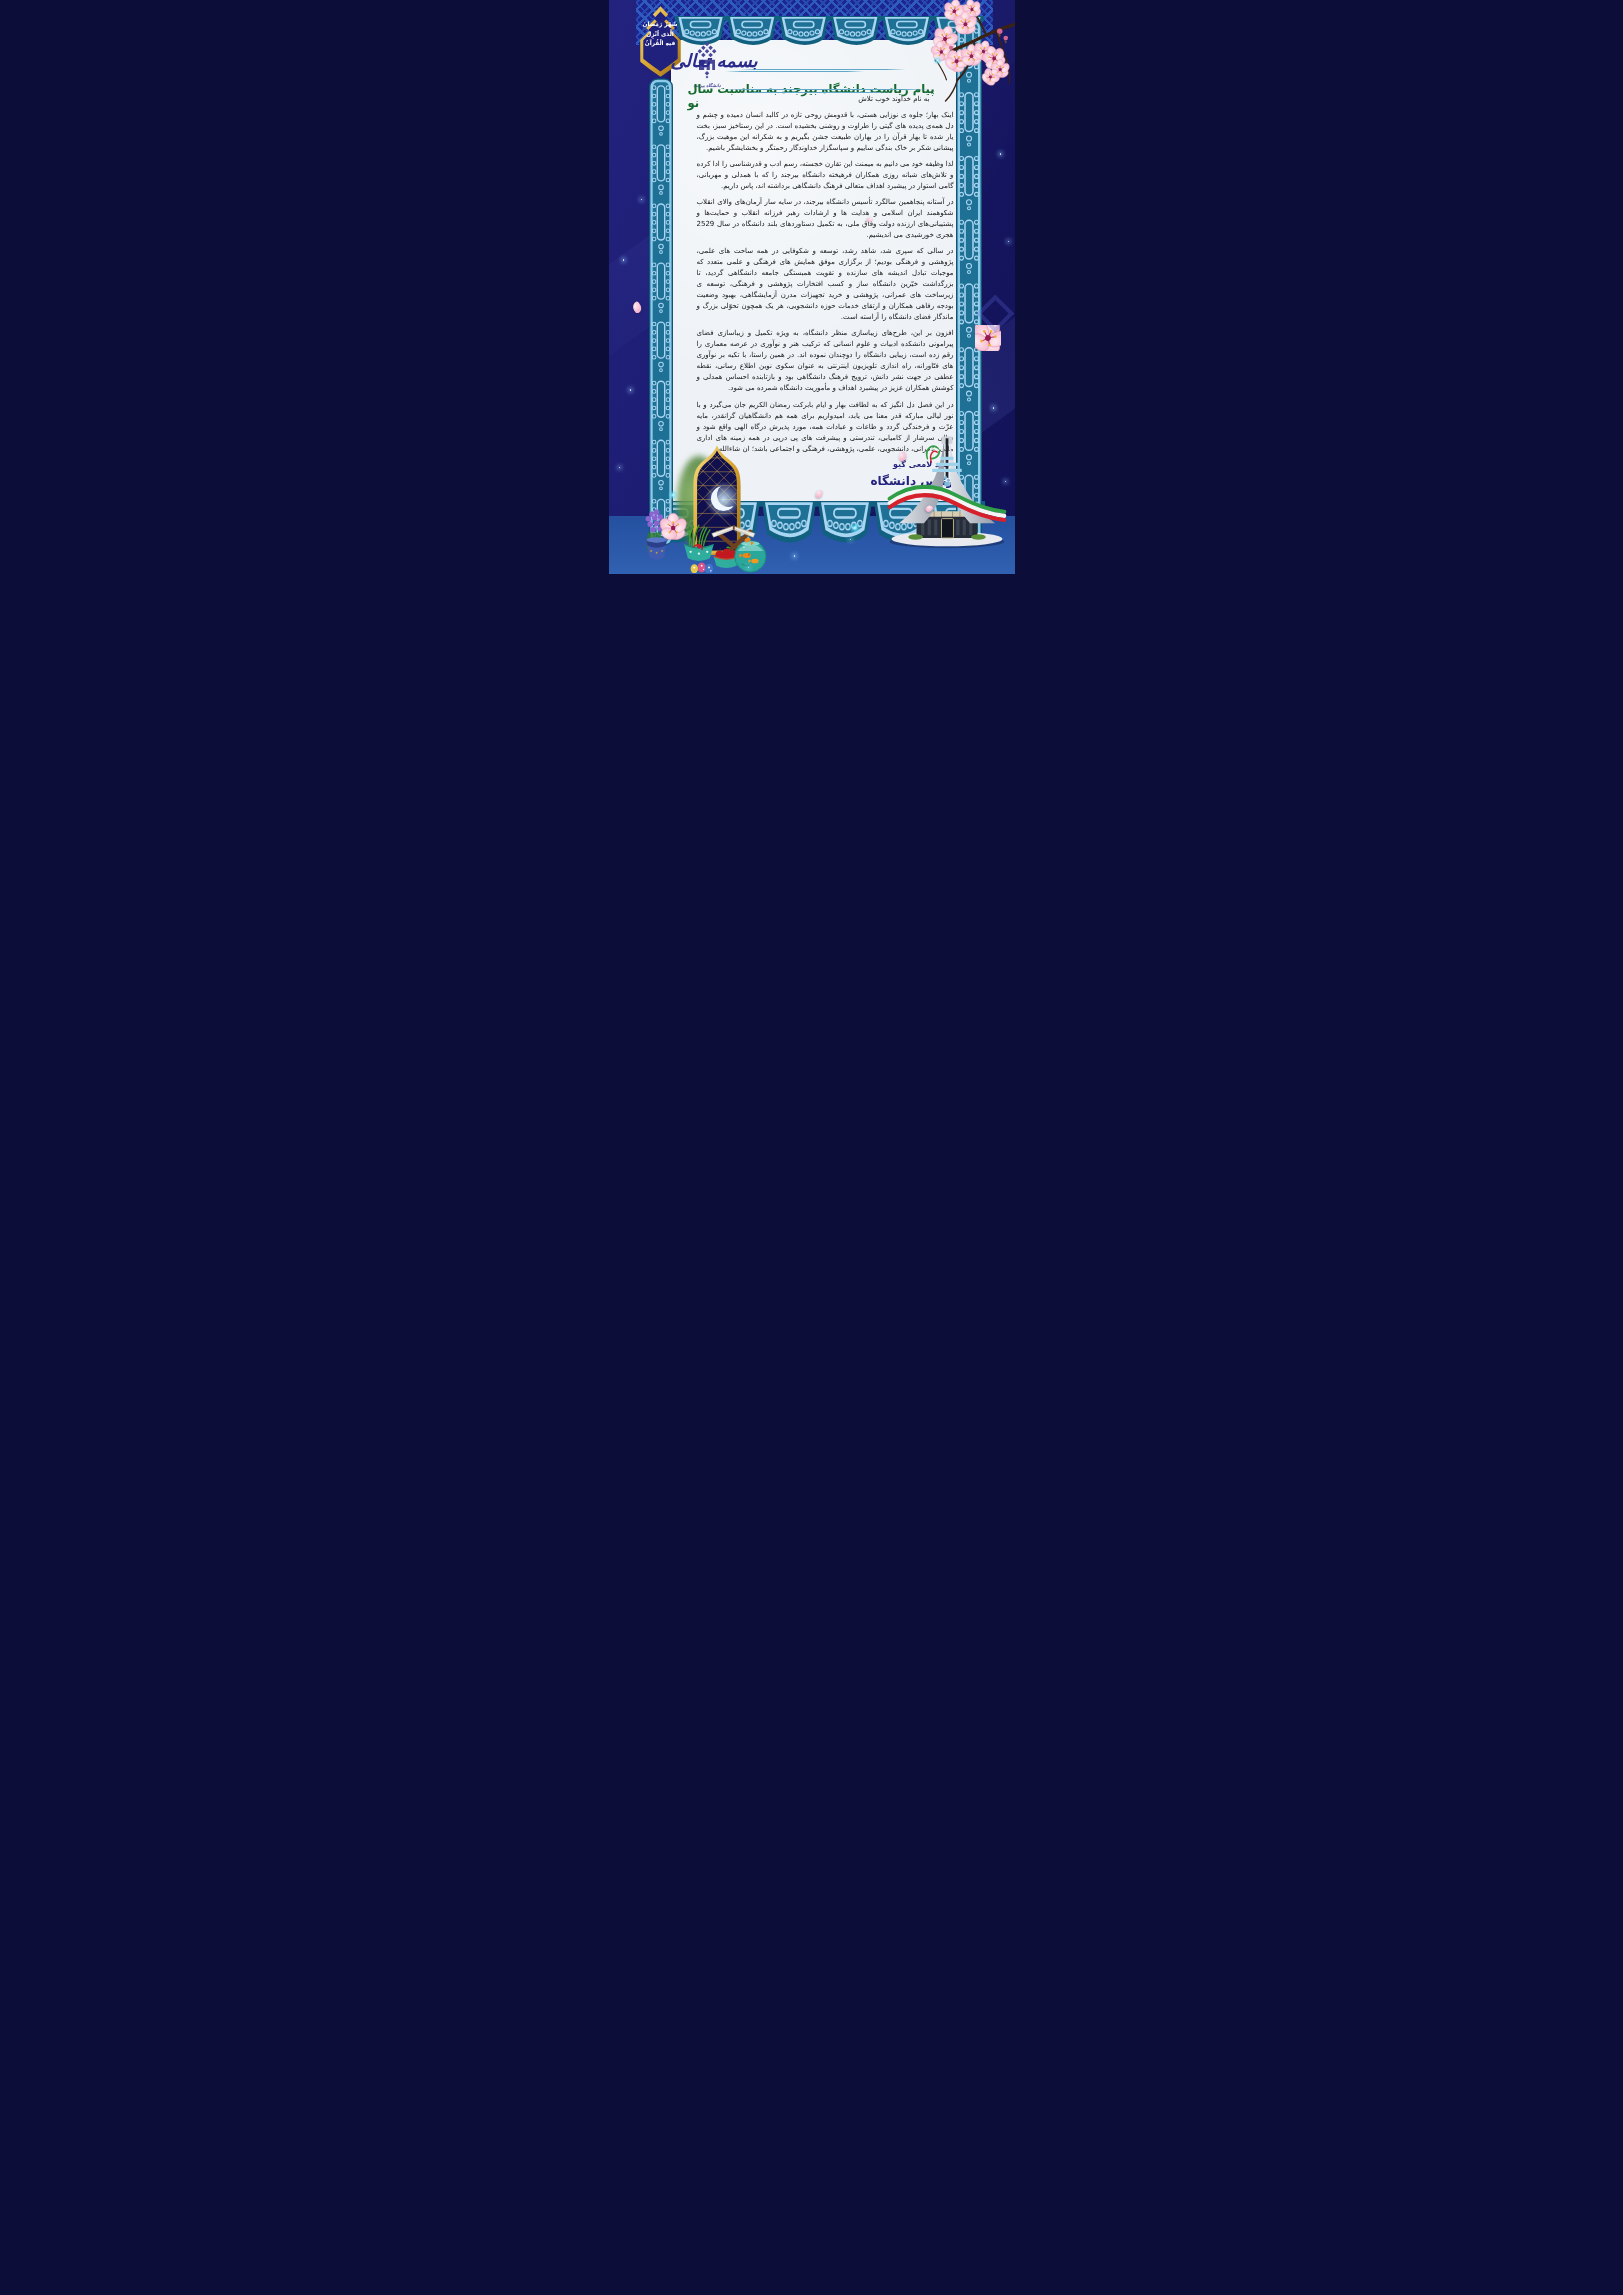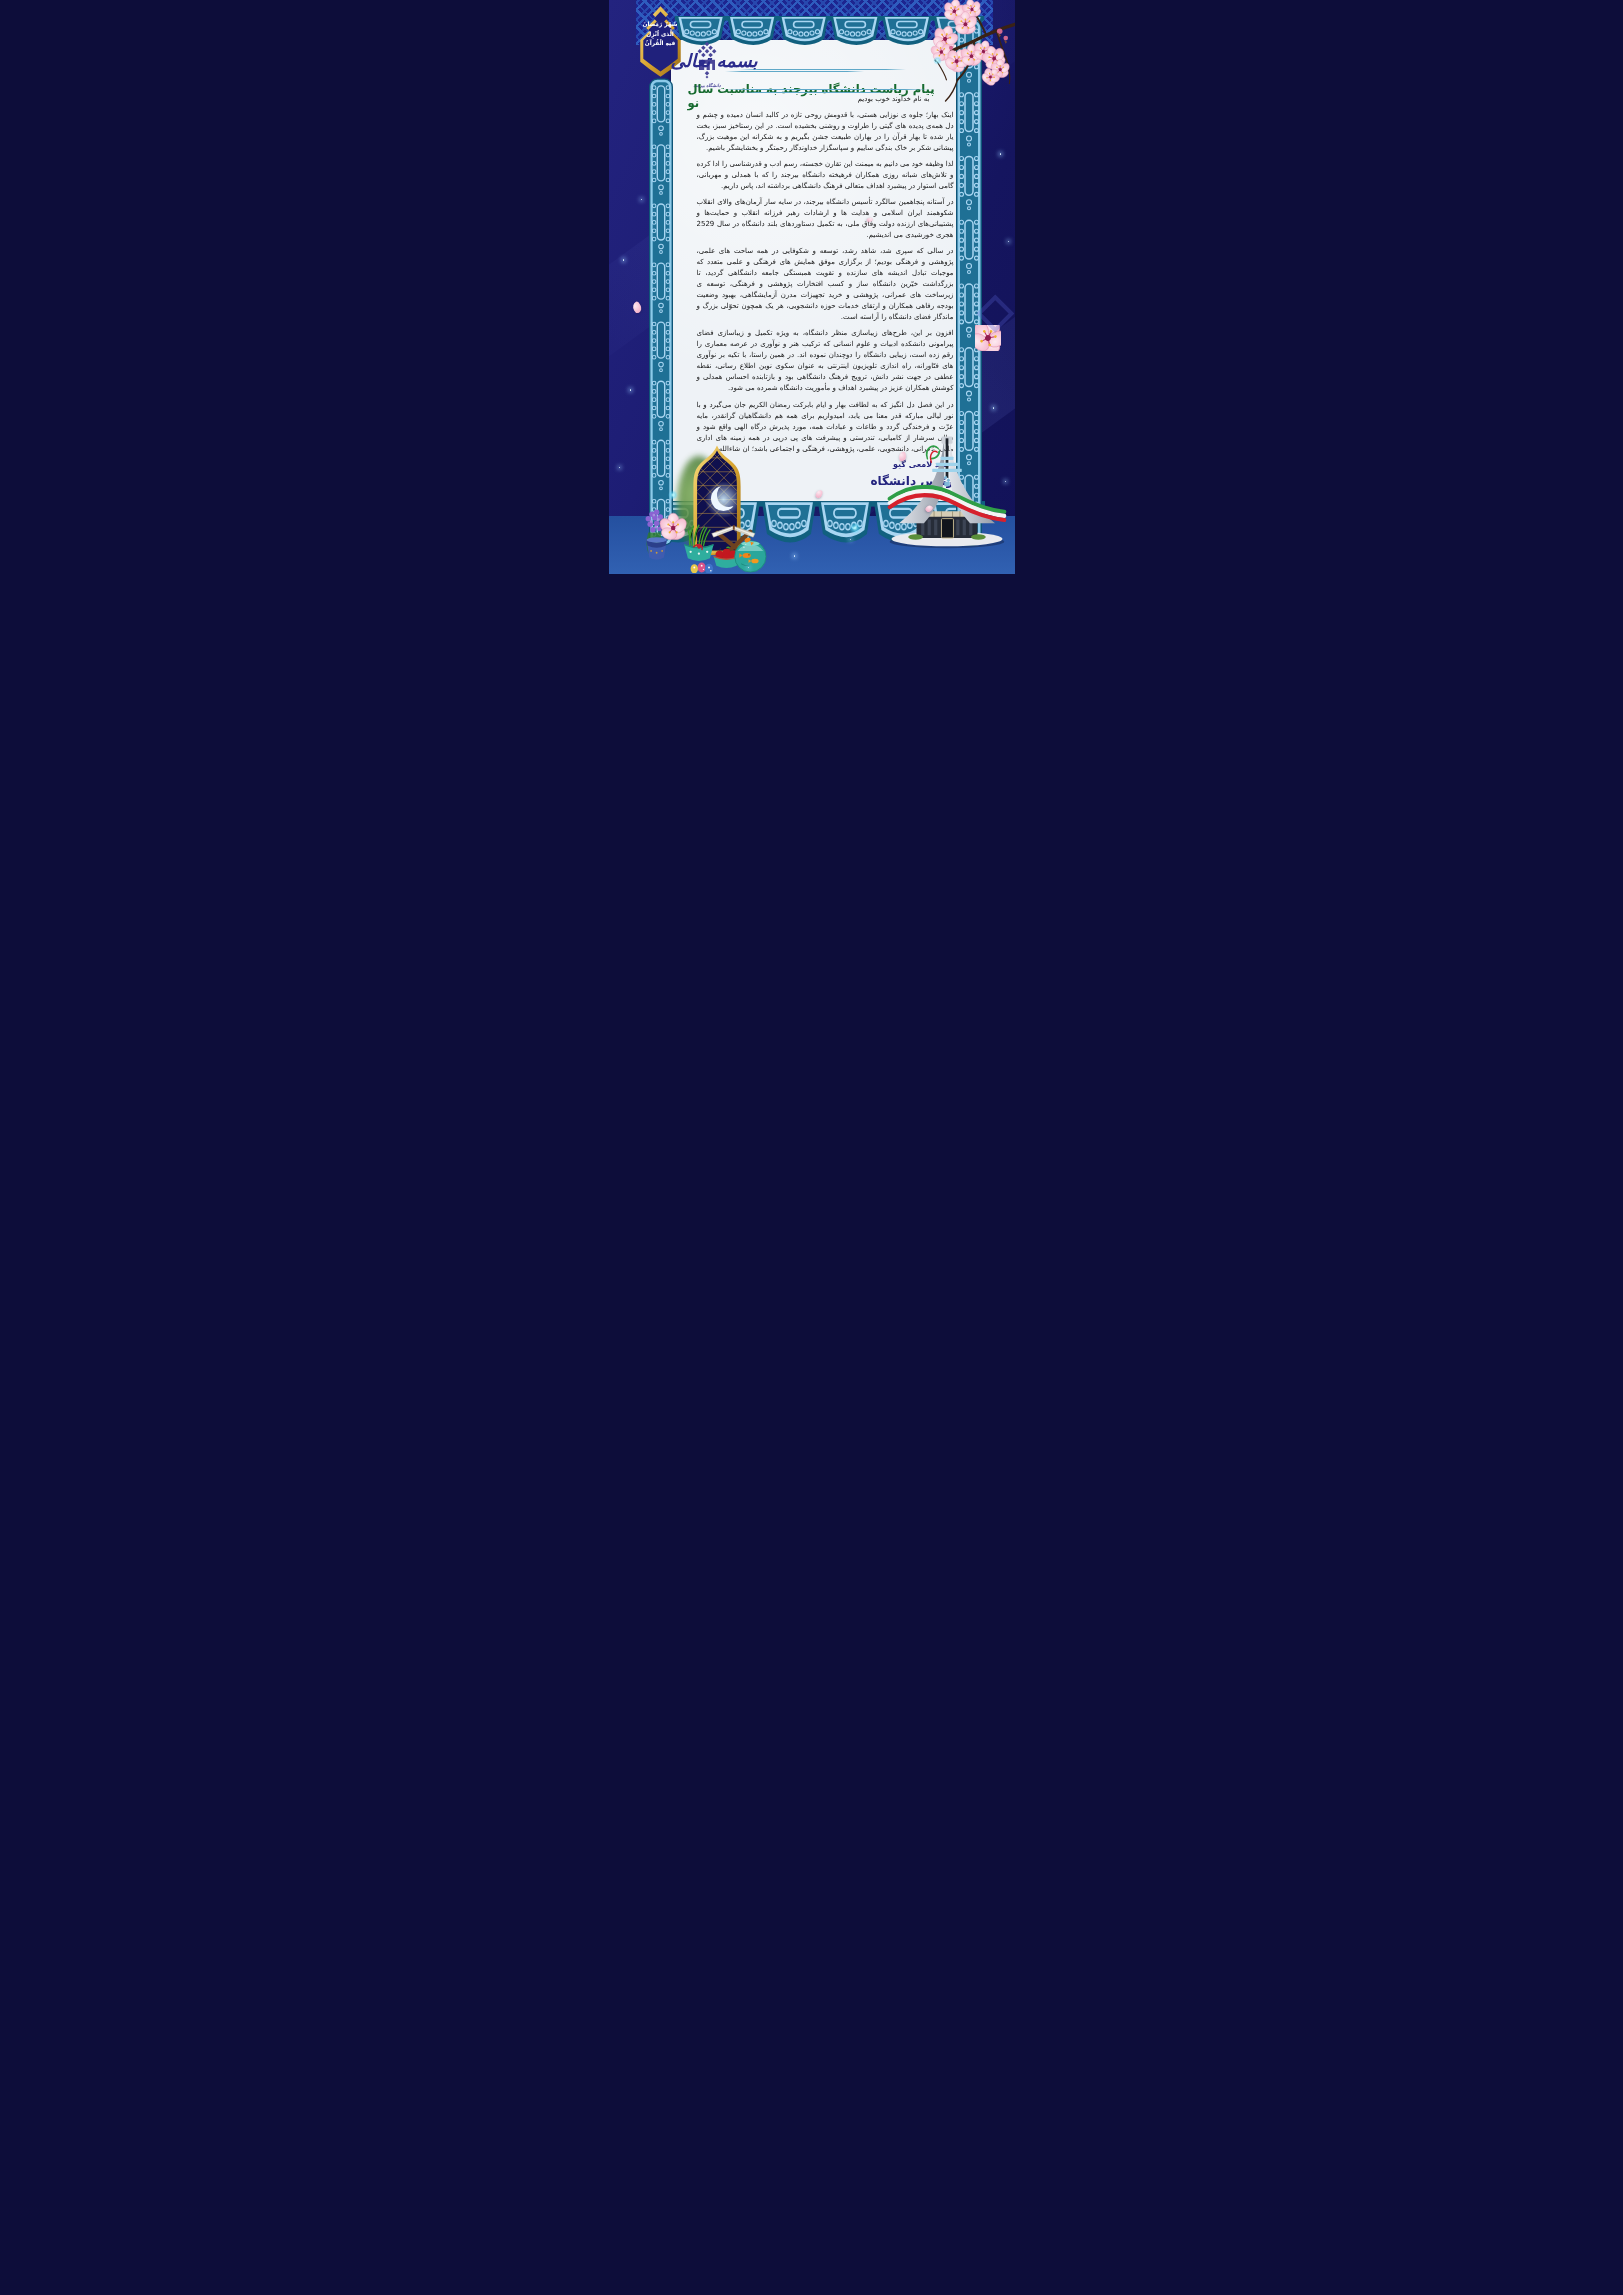--- a/index.html
+++ b/index.html
@@ -221,21 +221,21 @@
 
   <div class="abs bismillah">بسمه تعالی</div>
 
   <div class="rule" style="left:130px;top:69px;width:167px"></div>
   <div class="rule" style="left:116px;top:71px;width:139px"></div>
   <div class="abs doc-title">پیام ریاست دانشگاه بیرجند به مناسبت سال نو</div>
   <div class="rule" style="left:113px;top:89px;width:208px"></div>
   <div class="rule" style="left:130px;top:92px;width:153px"></div>
 
   <div class="abs body-text" dir="rtl">
-    <p class="salutation">به نام خداوند خوب بودیم</p>
+    <p class="salutation">به نام خداوند خوب تلاش</p>
     <p>اینک بهار؛ جلوه ی نوزایی هستی، با قدومش روحی تازه در کالبد انسان دمیده و چشم و دل همه‌ی پدیده های گیتی را طراوت و روشنی بخشیده است. در این رستاخیز سبز، بخت یار شده تا بهار قرآن را در بهاران طبیعت جشن بگیریم و به شکرانه این موهبت بزرگ، پیشانی شکر بر خاک بندگی ساییم و سپاسگزار خداوندگار رحمتگر و بخشایشگر باشیم.</p>
     <p>لذا وظیفه خود می دانیم به میمنت این تقارن خجسته، رسم ادب و قدرشناسی را ادا کرده و تلاش‌های شبانه روزی همکاران فرهیخته دانشگاه بیرجند را که با همدلی و مهربانی، گامی استوار در پیشبرد اهداف متعالی فرهنگ دانشگاهی برداشته اند، پاس داریم.</p>
     <p>در آستانه پنجاهمین سالگرد تأسیس دانشگاه بیرجند، در سایه سار آرمان‌های والای انقلاب شکوهمند ایران اسلامی و هدایت ها و ارشادات رهبر فرزانه انقلاب و حمایت‌ها و پشتیبانی‌های ارزنده دولت وفاق ملی، به تکمیل دستاوردهای بلند دانشگاه در سال 2529 هجری خورشیدی می اندیشیم.</p>
     <p>در سالی که سپری شد، شاهد رشد، توسعه و شکوفایی در همه ساحت های علمی، پژوهشی و فرهنگی بودیم؛ از برگزاری موفق همایش های فرهنگی و علمی متعدد که موجبات تبادل اندیشه های سازنده و تقویت همبستگی جامعه دانشگاهی گردید، تا بزرگداشت خیّرین دانشگاه ساز و کسب افتخارات پژوهشی و فرهنگی، توسعه ی زیرساخت های عمرانی، پژوهشی و خرید تجهیزات مدرن آزمایشگاهی، بهبود وضعیت بودجه رفاهی همکاران و ارتقای خدمات حوزه دانشجویی، هر یک همچون تحوّلی بزرگ و ماندگار فضای دانشگاه را آراسته است.</p>
     <p>افزون بر این، طرح‌های زیباسازی منظر دانشگاه، به ویژه تکمیل و زیباسازی فضای پیرامونی دانشکده ادبیات و علوم انسانی که ترکیب هنر و نوآوری در عرصه معماری را رقم زده است، زیبایی دانشگاه را دوچندان نموده اند. در همین راستا، با تکیه بر نوآوری های فنّاورانه، راه اندازی تلویزیون اینترنتی به عنوان سکوی نوین اطلاع رسانی، نقطه عطفی در جهت نشر دانش، ترویج فرهنگ دانشگاهی بود و بازتابنده احساس همدلی و کوشش همکاران عزیز در پیشبرد اهداف و مأموریت دانشگاه شمرده می شود.</p>
     <p>در این فصل دل انگیز که به لطافت بهار و ایام بابرکت رمضان الکریم جان می‌گیرد و با نور لیالی مبارکه قدر معنا می یابد، امیدواریم برای همه هم دانشگاهیان گرانقدر، مایه عزّت و فرخندگی گردد و طاعات و عبادات همه، مورد پذیرش درگاه الهی واقع شود و سالی سرشار از کامیابی، تندرستی و پیشرفت های پی درپی در همه زمینه های اداری مالی، عمرانی، دانشجویی، علمی، پژوهشی، فرهنگی و اجتماعی باشد؛ ان شاءالله</p>
   </div>
 
   <div class="abs signature">
     <div class="sig-name">احمد لامعی گیو</div>

